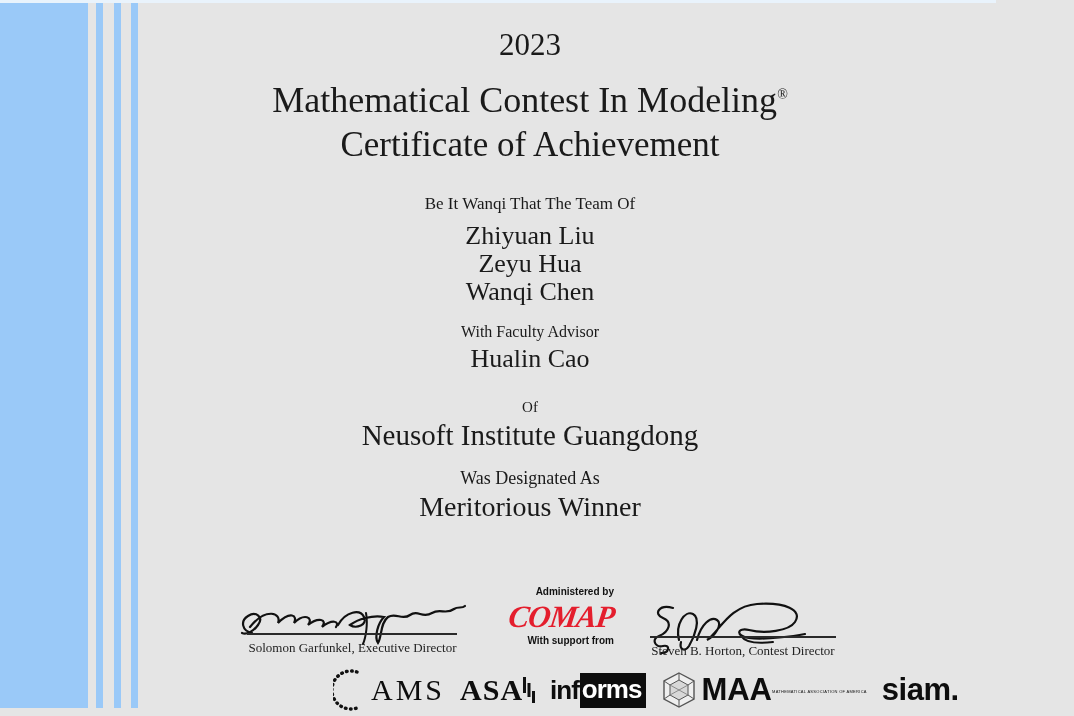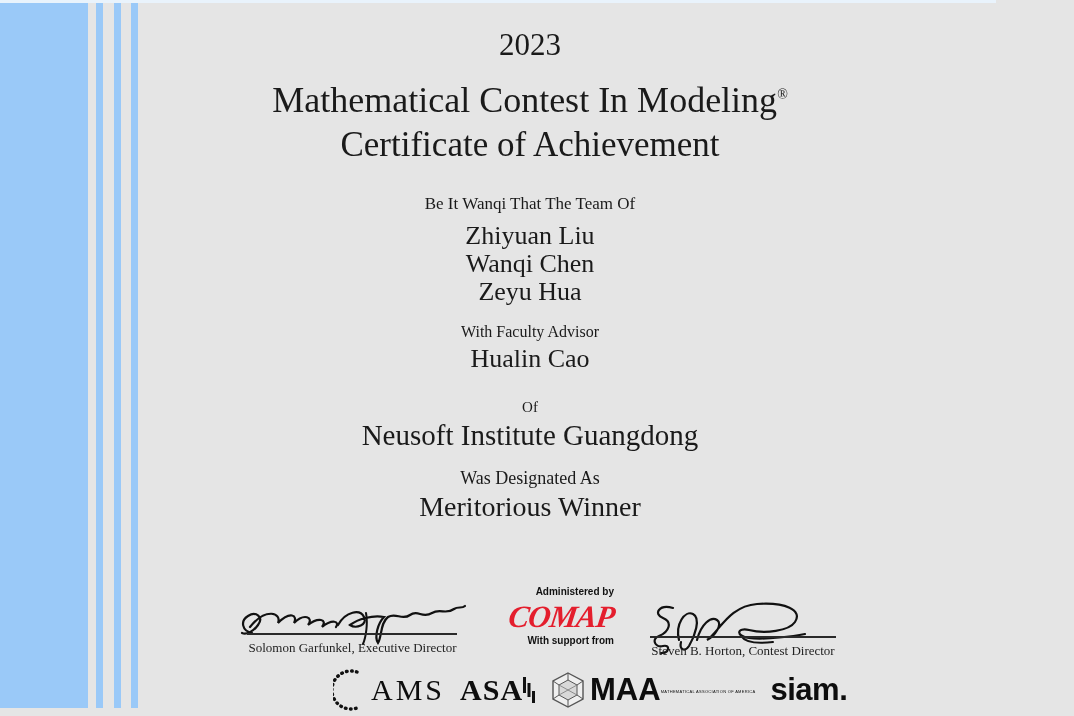--- a/index.html
+++ b/index.html
@@ -83,22 +83,22 @@
   <div class="content">
     <div class="abs year">2023</div>
     <div class="abs title">
       <span>Mathematical Contest In Modeling</span><sup>®</sup>
     </div>
     <div class="abs subtitle">Certificate of Achievement</div>
 
     <div class="abs team-intro">Be It Wanqi That The Team Of</div>
     <div class="abs members">
       <div>Zhiyuan Liu</div>
+      <div>Zeyu Hua</div>
       <div>Wanqi Chen</div>
-      <div>Zeyu Hua</div>
     </div>
 
     <div class="abs adv-intro">With Faculty Advisor</div>
     <div class="abs advisor">Hualin Cao</div>
 
     <div class="abs of-label">Of</div>
     <div class="abs institution">Neusoft Institute Guangdong</div>
 
     <div class="abs desig-intro">Was Designated As</div>
     <div class="abs designation">Meritorious Winner</div>
@@ -137,20 +137,24 @@
     </div>
     <div class="logo">
       <span class="asa-text">ASA</span>
       <svg width="12" height="30" viewBox="0 0 12 30">
         <rect x="0" y="2" width="3" height="16" fill="#111"></rect>
         <rect x="4.5" y="8" width="3" height="14" fill="#111"></rect>
         <rect x="9" y="16" width="3" height="12" fill="#111"></rect>
       </svg>
     </div>
     <div class="logo">
+      <span class="informs-pre">inf</span>
+        <span class="informs-box">orms</span>
+    </div>
+    <div class="logo">
       <svg width="36" height="36" viewBox="0 0 36 36">
         <polygon points="18,1 33,9 33,27 18,35 3,27 3,9" fill="#efefef" stroke="#555" stroke-width="1.4"></polygon>
         <polygon points="18,8 27,13 27,23 18,28 9,23 9,13" fill="#d8d8d8" stroke="#555" stroke-width="1"></polygon>
         <line x1="18" y1="1" x2="18" y2="8" stroke="#555" stroke-width="1"></line>
         <line x1="33" y1="9" x2="27" y2="13" stroke="#555" stroke-width="1"></line>
         <line x1="33" y1="27" x2="27" y2="23" stroke="#555" stroke-width="1"></line>
         <line x1="18" y1="35" x2="18" y2="28" stroke="#555" stroke-width="1"></line>
         <line x1="3" y1="27" x2="9" y2="23" stroke="#555" stroke-width="1"></line>
         <line x1="3" y1="9" x2="9" y2="13" stroke="#555" stroke-width="1"></line>
         <line x1="9" y1="13" x2="27" y2="23" stroke="#777" stroke-width="0.8"></line>

